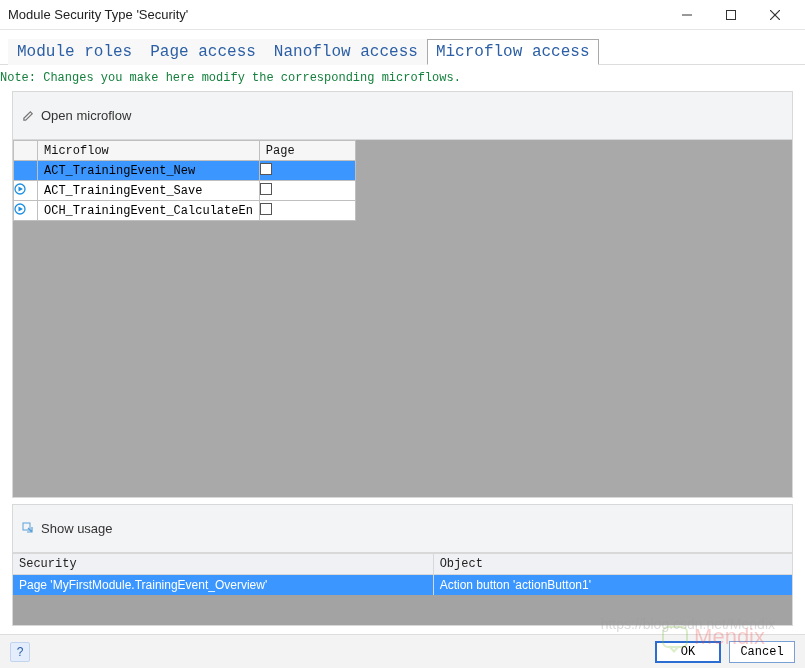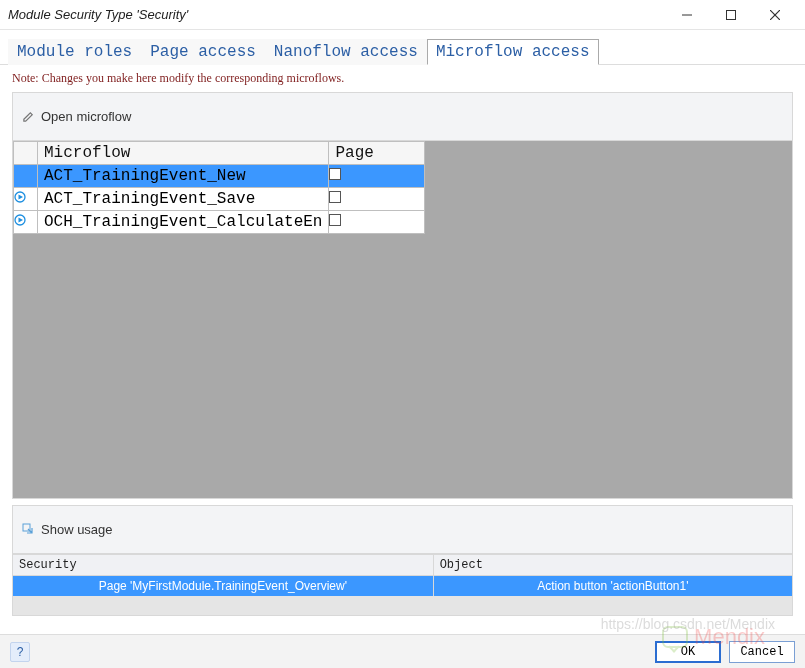--- a/index.html
+++ b/index.html
@@ -1,46 +1,46 @@
 <!DOCTYPE html>
 <html><head>
 <meta charset="utf-8">
 <style>
 * { box-sizing: border-box; margin: 0; padding: 0; }
 body { font-family: "Segoe UI", Tahoma, sans-serif; font-size: 12px; background: #fff; width: 805px; height: 668px; overflow: hidden; position: relative; }
-.titlebar { height: 30px; display: flex; align-items: center; padding: 0 8px; border-bottom: 1px solid #e5e5e5; font-style: italic; }
+.titlebar { height: 30px; display: flex; align-items: center; padding: 0 8px; border-bottom: 1px solid #e5e5e5; }
 .titlebar .title { flex: 1; font-size: 13px; color: #222; }
 .winbtn { width: 44px; height: 28px; display: flex; align-items: center; justify-content: center; color: #333; }
 .winbtn svg { width: 10px; height: 10px; }
 .tabs { display: flex; padding: 8px 8px 0 8px; gap: 0; }
 .tab { padding: 3px 8px; font-family: "Courier New", monospace; font-size: 16px; color: #2c5fa5; border: 1px solid transparent; border-bottom: none; position: relative; top: 1px; background: #f8f8f8; }
 .tab.active { background: #fff; border-color: #aaa; border-bottom: 1px solid #fff; z-index: 2; }
-.note { font-family: Liberation Serif, serif; font-size: 12px; color: #7f1d1d; padding: 6px 12px; border-top: 1px solid #ddd; }
+.note { font-family: Liberation Mono, monospace; font-size: 12px; color: #15803d; padding: 6px 0; border-top: 1px solid #ddd; }
 .content { padding: 0 12px; }
 .section-bar { background: #f3f4f6; border: 1px solid #d8d8d8; padding: 16px 8px; display: flex; align-items: center; gap: 6px; color: #333; font-size: 13px; }
 .pencil-icon, .arrow-icon { width: 14px; height: 14px; display: inline-flex; align-items: center; justify-content: center; color: #666; }
 .grid-area { background: #a9a9a9; border: 1px solid #d8d8d8; border-top: none; height: 358px; position: relative; }
 .table1 { background: #fff; border-collapse: collapse; }
-.table1 th, .table1 td { border: 1px solid #bfbfbf; font-family: "Courier New", monospace; font-size: 16px; text-align: left; height: 20px; }
+.table1 th, .table1 td { border: 1px solid #bfbfbf; font-family: "Courier New", monospace; font-size: 12px; text-align: left; height: 20px; }
 .table1 th { background: #f6f6f6; font-weight: normal; padding: 2px 6px; color: #111; }
 .col-icon { width: 24px; text-align: center; padding: 0; }
 .col-mf { width: 200px; padding: 2px 6px; font-family: "Segoe UI", sans-serif; }
 .col-user { width: 96px; text-align: center; }
 .row-sel td { background: #3b97ff; color: #000000; }
 .row-sel .col-icon { background: #3b97ff; }
 .play-icon { color: #1d8fe0; }
 .checkbox { width: 12px; height: 12px; border: 1px solid #555; display: inline-block; background: #fff; }
 .usage-section { margin-top: 6px; }
 .usage-head { background: #f0f1f4; border: 1px solid #d8d8d8; display: flex; }
 .usage-head div { font-family: "Courier New", monospace; font-size: 12px; color: #222; padding: 3px 6px; }
 .col-doc { width: 54%; border-right: 1px solid #d8d8d8; }
 .col-obj { width: 46%; }
 .usage-row { display: flex; background: #3b97ff; color: #fff; }
 .usage-row div { padding: 3px 6px; font-size: 12px; }
-.usage-body { border: 1px solid #d8d8d8; border-top: none; height: 40px; background: #e5e5e5; text-align: center; }
+.usage-body { border: 1px solid #d8d8d8; border-top: none; height: 51px; background: #a3a3a3; }
 .footer { position: absolute; left: 0; right: 0; bottom: 0; height: 34px; background: #f3f3f3; border-top: 1px solid #ddd; display: flex; align-items: center; padding: 0 10px; gap: 8px; }
 .footer .spacer { flex: 1; }
 .help-btn { width: 20px; height: 20px; border: 1px solid #c3d4ee; background: #e4edfb; color: #2c5fa5; display: flex; align-items: center; justify-content: center; border-radius: 2px; font-size: 12px; }
 .btn { min-width: 66px; height: 22px; border: 1px solid #7a9fd4; background: #fff; font-family: "Courier New", monospace; font-size: 12px; padding: 0 2px; }
 .btn.primary { border: 2px solid #2b6dd1; }
 .watermark { position: absolute; right: 40px; bottom: 18px; opacity: 0.28; font-size: 22px; color: #ef4444; display:flex; align-items:center; gap:6px; pointer-events:none; }
 .watermark .bubble { width:26px; height:22px; border:2px solid #7fbf3f; border-radius:6px; position:relative; }
 .watermark .bubble:after { content:""; position:absolute; bottom:-5px; left:6px; width:6px; height:6px; background:transparent; border-right:2px solid #7fbf3f; border-bottom:2px solid #7fbf3f; transform:rotate(45deg); }
 .subwm { position:absolute; right:30px; bottom:36px; font-size:14px; color:#999; opacity:0.35; pointer-events:none;}
 </style>

